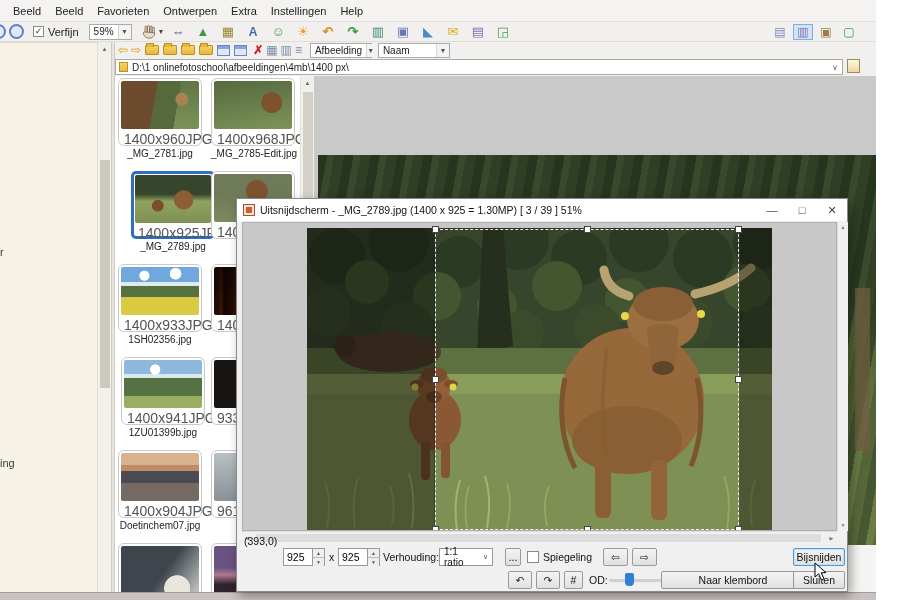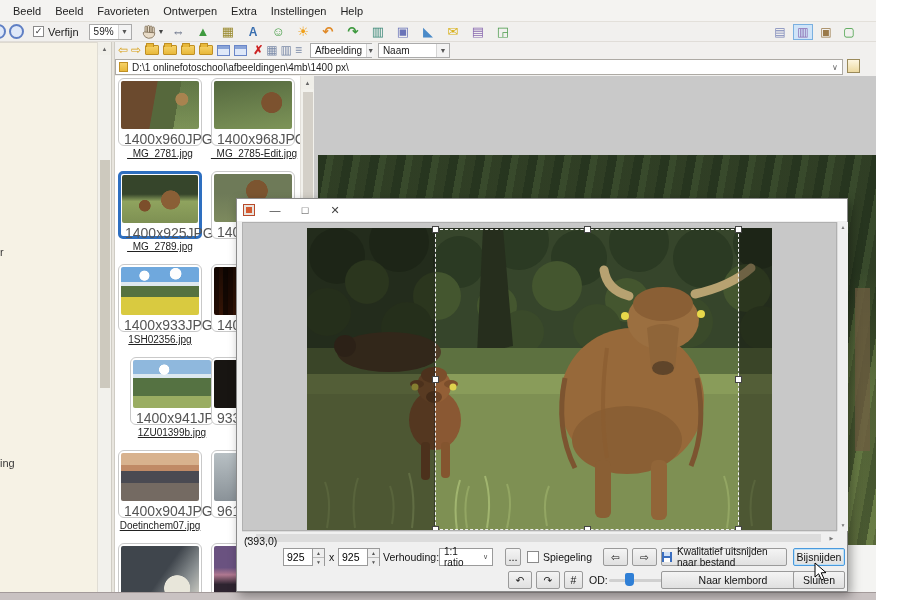--- a/index.html
+++ b/index.html
@@ -83,21 +83,21 @@
 
   
   .thumb-panel { position:absolute; left:115px; top:76px; width:185px; height:516px; background:#fff;
     overflow:hidden; }
   .cell { position:absolute; width:84px; }
   .frame { width:84px; height:68px; border:1px solid #c9c9c9; border-radius:6px; background:#fff;
     padding:2px; }
   .frame.sel { border:3px solid #2e6fc0; padding:1px; border-radius:5px; }
   .timg { width:100%; height:48px; border-radius:2px; }
   .meta { display:flex; justify-content:space-between; font-size:14px; color:#555; padding:2px 3px 0 3px; }
-  .tname { font-size:10px; color:#222; text-align:center; margin-top:2px; white-space:nowrap;text-decoration:underline; }
+  .tname { font-size:10px; color:#222; text-align:center; margin-top:2px; white-space:nowrap; }
 
   .p0 { background:radial-gradient(circle at 78% 38%, #a8834f 0 9%, transparent 10%),
         linear-gradient(100deg,#6b4a2e 0 42%,#56683c 43% 70%,#74875022 70%),
         linear-gradient(#5d7344,#7d9458); }
   .p1 { background:radial-gradient(circle at 74% 45%, #7c522f 0 16%, transparent 17%),
         linear-gradient(170deg,#55693f,#7d9458); }
   .p2 { background:radial-gradient(circle at 64% 52%, #8a5f36 0 17%, transparent 18%),
         radial-gradient(circle at 30% 64%, #7c4e2b 0 9%, transparent 10%),
         linear-gradient(#36452b 0 40%, #8fa35e 55%, #7e9053); }
   .p3 { background:radial-gradient(circle at 55% 35%, #7c5530 0 20%, transparent 21%),
@@ -313,21 +313,21 @@
       <div class="cell" style="left:96px;top:2px;">
         <div class="frame">
             <div class="timg p1"></div>
           <div class="meta">
               <span>1400x968</span>
               <span>JPG</span>
             </div>
           </div>
         <div class="tname">_MG_2785-Edit.jpg</div>
       </div>
-      <div class="cell" style="left:3px;top:95px;">
+      <div class="cell" style="left:16px;top:95px;">
         <div class="frame sel">
             <div class="timg p2"></div>
           <div class="meta">
               <span>1400x925</span>
               <span>JPG</span>
             </div>
           </div>
         <div class="tname">_MG_2789.jpg</div>
       </div>
       <div class="cell" style="left:96px;top:95px;">
@@ -353,21 +353,21 @@
       <div class="cell" style="left:96px;top:188px;">
         <div class="frame">
             <div class="timg p5"></div>
           <div class="meta">
               <span>1400x</span>
               <span></span>
             </div>
           </div>
         <div class="tname">12</div>
       </div>
-      <div class="cell" style="left:15px;top:281px;">
+      <div class="cell" style="left:6px;top:281px;">
         <div class="frame">
             <div class="timg p6"></div>
           <div class="meta">
               <span>1400x941</span>
               <span>JPG</span>
             </div>
           </div>
         <div class="tname">1ZU01399b.jpg</div>
       </div>
       <div class="cell" style="left:96px;top:281px;">
@@ -422,20 +422,21 @@
       <div class="pphoto"></div>
       <div class="pane-below"></div>
     </div>
 
     <div class="status-strip"></div>
   </div>
 
   <div class="dialog">
     <div class="dtitle">
       <div class="dico"></div>
+      <span class="dtext">Uitsnijdscherm  -  _MG_2789.jpg  (1400 x 925 = 1.30MP)  [ 3 / 39 ]   51%</span>
       <div class="dbtns">
         <span class="dbtn">—</span>
         <span class="dbtn">□</span>
         <span class="dbtn">✕</span>
       </div>
     </div>
 
     <div class="viewport">
       <div class="photo">
         <svg viewBox="0 0 465 303" preserveAspectRatio="none">
@@ -556,24 +557,20 @@
     <span class="dctl" style="left:146px;top:352px;">Verhouding:</span>
     <div class="dsel" style="left:202px;top:349px;width:54px;">
       <span class="val">1:1 ratio</span>
       <span class="chev">∨</span>
     </div>
     <div class="btn small" style="left:268px;top:349px;width:16px;">...</div>
     <div class="dchk" style="left:290px;top:352px;"></div>
     <span class="dctl" style="left:306px;top:352px;">Spiegeling</span>
     <div class="btn" style="left:366px;top:349px;width:25px;">⇦</div>
     <div class="btn" style="left:395px;top:349px;width:25px;">⇨</div>
-    <div class="btn" style="left:424px;top:349px;width:126px;font-size:10px;">
-      <span class="saveico"></span>
-      <span>Kwalitatief uitsnijden naar bestand</span>
-    </div>
     <div class="btn focusd" style="left:556px;top:349px;width:52px;">Bijsnijden</div>
 
     <div class="btn" style="left:271px;top:372px;width:24px;">↶</div>
     <div class="btn" style="left:299px;top:372px;width:24px;">↷</div>
     <div class="btn" style="left:327px;top:372px;width:19px;">#</div>
     <span class="dctl" style="left:352px;top:375px;">OD:</span>
     <div class="slider" style="left:372px;top:372px;">
       <div class="track"></div>
       <div class="sthumb"></div>
     </div>

